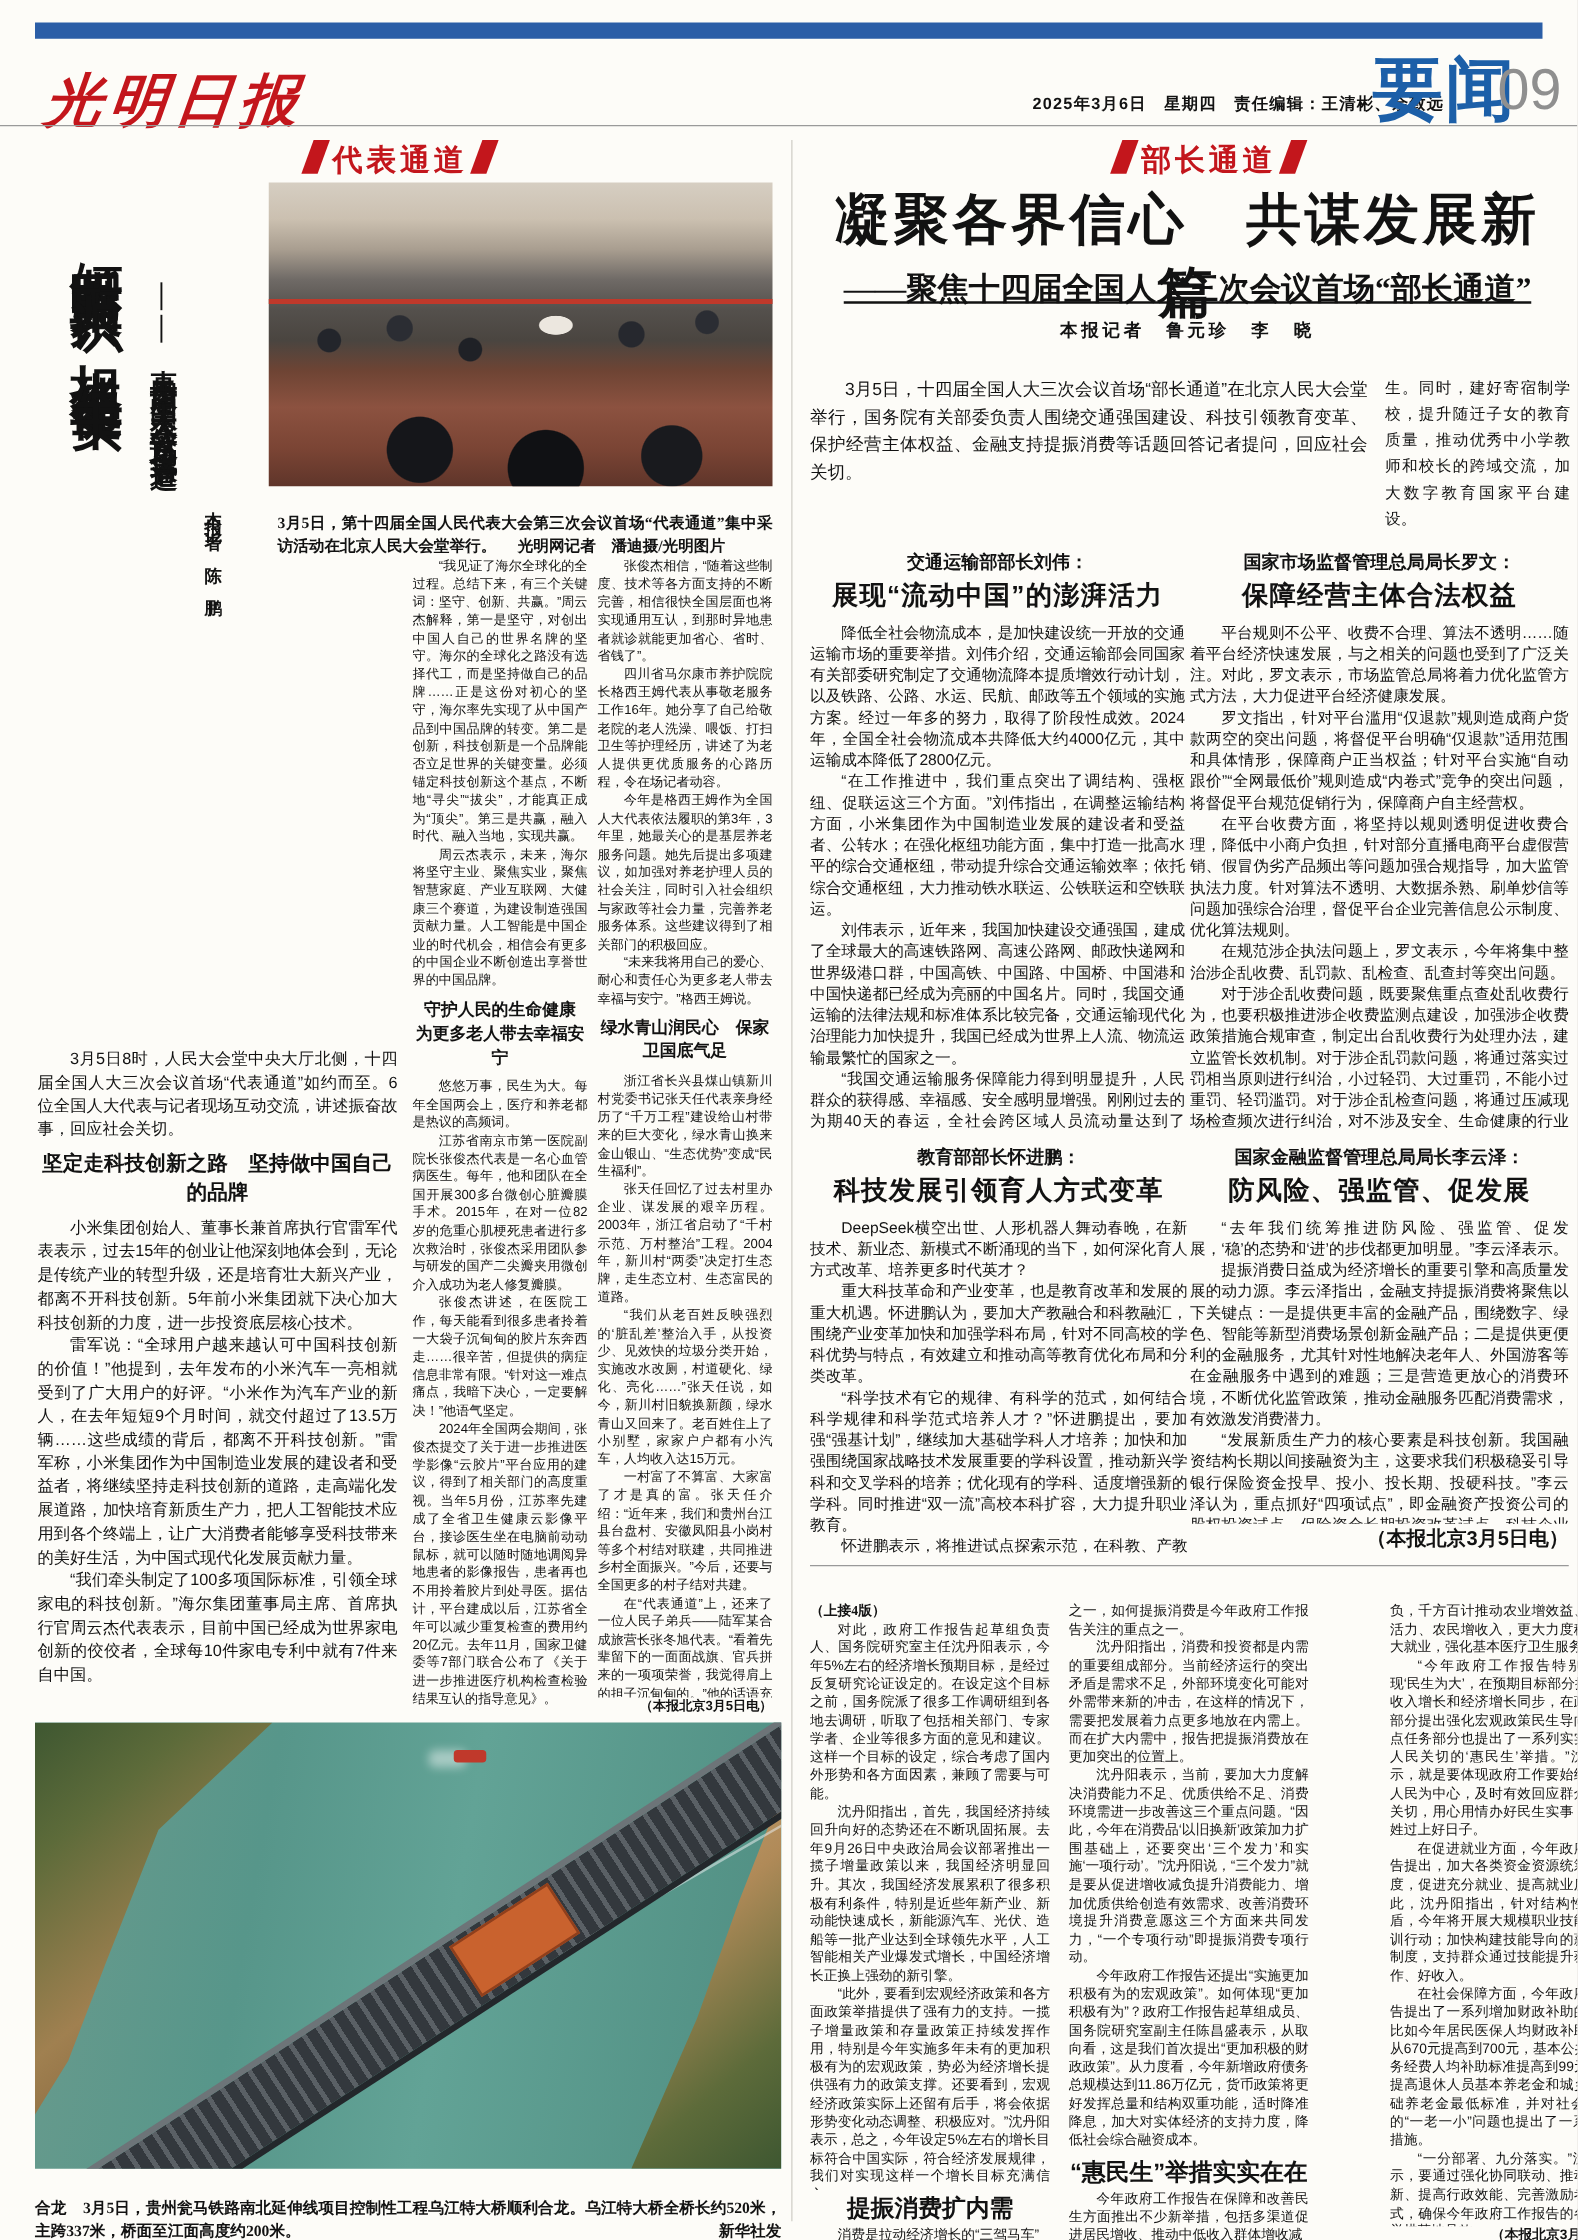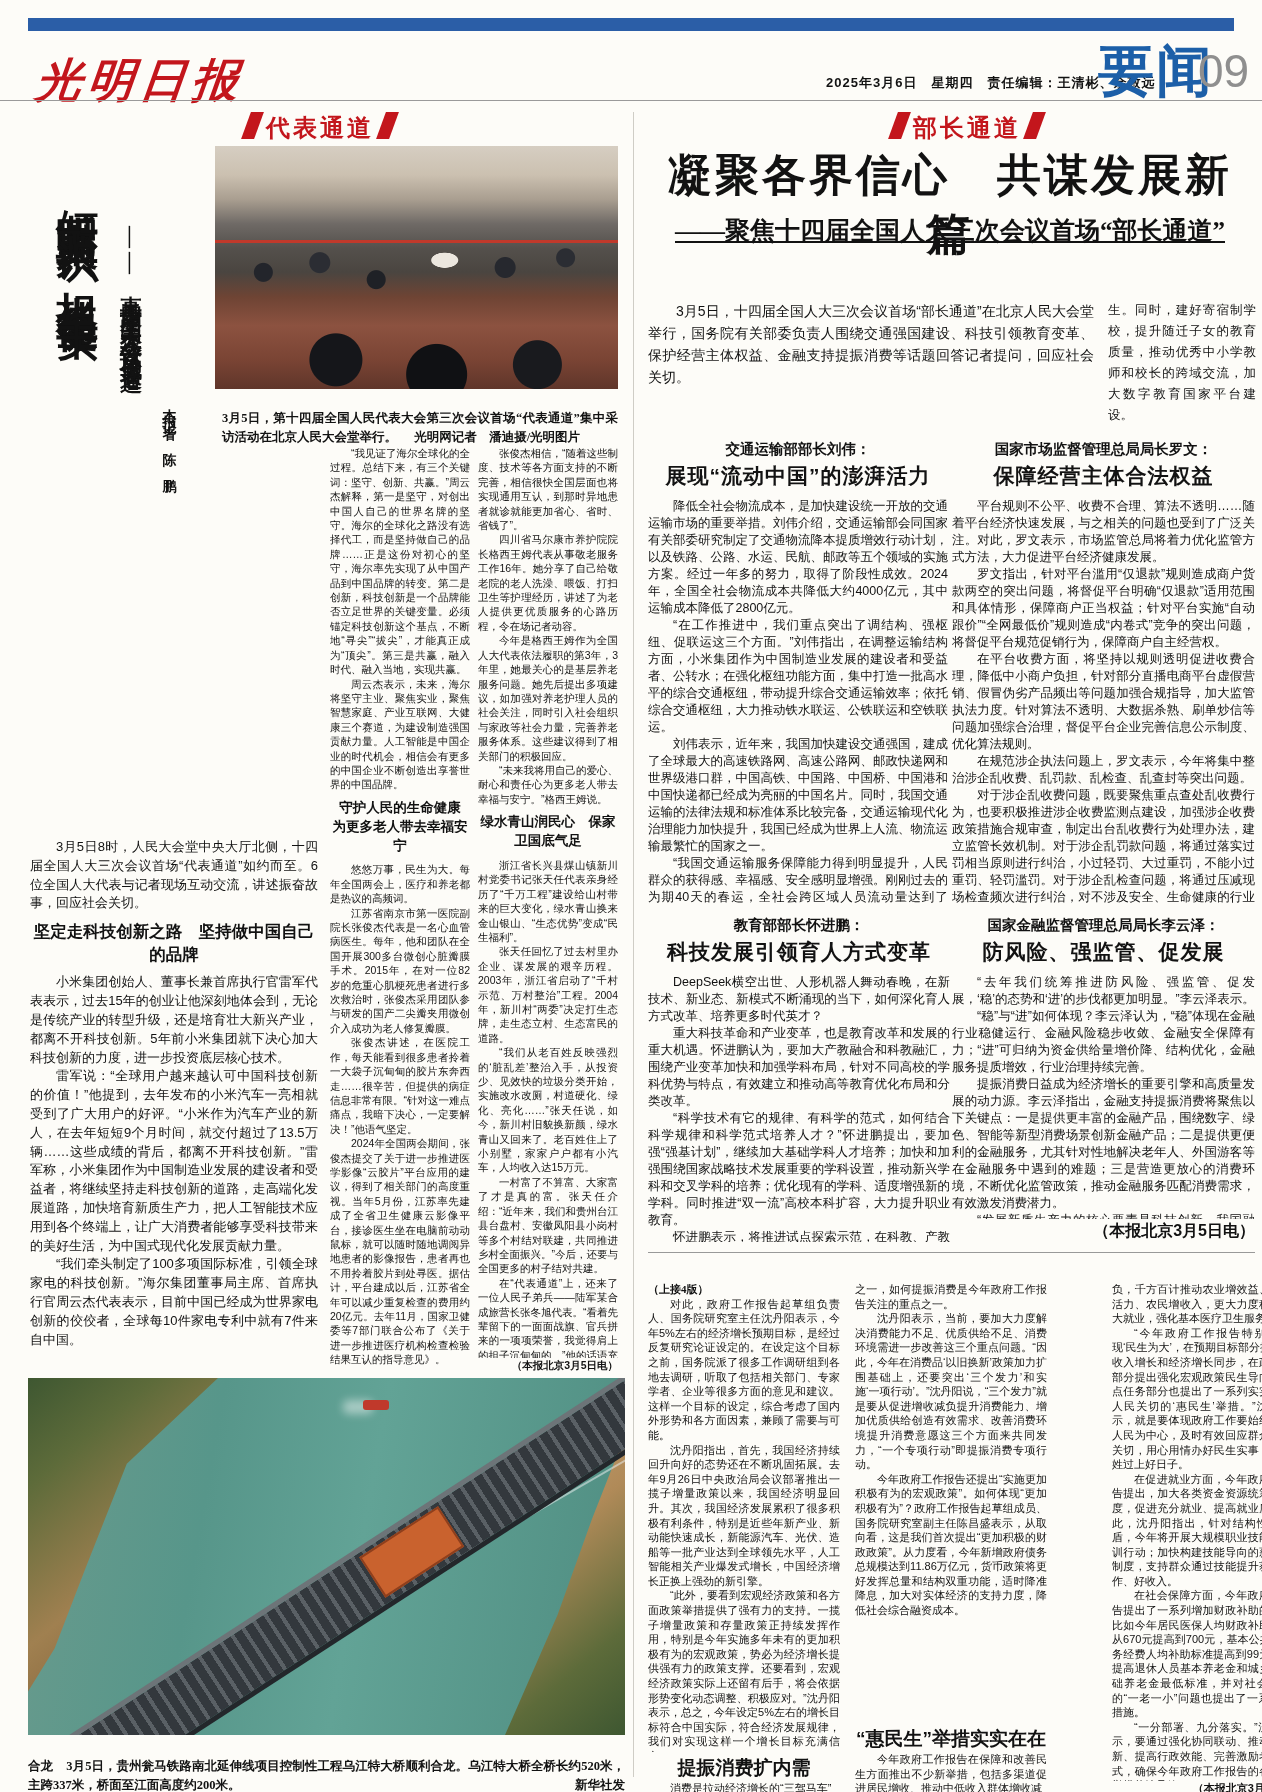--- a/index.html
+++ b/index.html
@@ -171,20 +171,21 @@
   </div>
 
   <div class="chan-label" style="left:893px;top:112px;">
     <span class="slash"></span>
     <span>部长通道</span>
     <span class="slash"></span>
   </div>
 
   <div class="r-headline">凝聚各界信心　共谋发展新篇</div>
   <div class="r-subtitle">——聚焦十四届全国人大三次会议首场“部长通道”</div>
+  <div class="r-byline">本报记者　鲁元珍　李　晓</div>
   <p class="r-intro">3月5日，十四届全国人大三次会议首场“部长通道”在北京人民大会堂举行，国务院有关部委负责人围绕交通强国建设、科技引领教育变革、保护经营主体权益、金融支持提振消费等话题回答记者提问，回应社会关切。</p>
   <p class="r-overflow">生。同时，建好寄宿制学校，提升随迁子女的教育质量，推动优秀中小学教师和校长的跨域交流，加大数字教育国家平台建设。</p>
 
   <div class="msec s0">
     <div class="min">交通运输部部长刘伟：</div>
     <div class="mtitle">展现“流动中国”的澎湃活力</div>
     <div class="mbody">
       <p>降低全社会物流成本，是加快建设统一开放的交通运输市场的重要举措。刘伟介绍，交通运输部会同国家有关部委研究制定了交通物流降本提质增效行动计划，以及铁路、公路、水运、民航、邮政等五个领域的实施方案。经过一年多的努力，取得了阶段性成效。2024年，全国全社会物流成本共降低大约4000亿元，其中运输成本降低了2800亿元。</p>
       <p>“在工作推进中，我们重点突出了调结构、强枢纽、促联运这三个方面。”刘伟指出，在调整运输结构方面，小米集团作为中国制造业发展的建设者和受益者、公转水；在强化枢纽功能方面，集中打造一批高水平的综合交通枢纽，带动提升综合交通运输效率；依托综合交通枢纽，大力推动铁水联运、公铁联运和空铁联运。</p>
       <p>刘伟表示，近年来，我国加快建设交通强国，建成了全球最大的高速铁路网、高速公路网、邮政快递网和世界级港口群，中国高铁、中国路、中国桥、中国港和中国快递都已经成为亮丽的中国名片。同时，我国交通运输的法律法规和标准体系比较完备，交通运输现代化治理能力加快提升，我国已经成为世界上人流、物流运输最繁忙的国家之一。</p>
@@ -214,21 +215,20 @@
       <p>怀进鹏表示，将推进试点探索示范，在科教、产教融合中建立示范区，推动建设高校区域技术转移转化中心，借助“双一流”高校的一流学科筹建高等研究院，加快与区域发展的结合，并结合人工智能、生物技术等重要领域，适应国家战略和科技发展。</p>
 
     </div>
   </div>
 
   <div class="msec s3">
     <div class="min">国家金融监督管理总局局长李云泽：</div>
     <div class="mtitle">防风险、强监管、促发展</div>
     <div class="mbody">
       <p>“去年我们统筹推进防风险、强监管、促发展，‘稳’的态势和‘进’的步伐都更加明显。”李云泽表示。</p>
-      <p>“稳”与“进”如何体现？李云泽认为，“稳”体现在金融行业稳健运行、金融风险稳步收敛、金融安全保障有力；“进”可归纳为资金供给量增价降、结构优化，金融服务提质增效，行业治理持续完善。</p>
       <p>提振消费日益成为经济增长的重要引擎和高质量发展的动力源。李云泽指出，金融支持提振消费将聚焦以下关键点：一是提供更丰富的金融产品，围绕数字、绿色、智能等新型消费场景创新金融产品；二是提供更便利的金融服务，尤其针对性地解决老年人、外国游客等在金融服务中遇到的难题；三是营造更放心的消费环境，不断优化监管政策，推动金融服务匹配消费需求，有效激发消费潜力。</p>
       <p>“发展新质生产力的核心要素是科技创新。我国融资结构长期以间接融资为主，这要求我们积极稳妥引导银行保险资金投早、投小、投长期、投硬科技。”李云泽认为，重点抓好“四项试点”，即金融资产投资公司的股权投资试点、保险资金长期投资改革试点、科技企业并购贷款试点、知识产权金融生态综合试点，进而以金融高质量发展的新成效，为经济社会发展作出贡献。</p>
     </div>
     <p class="endnote" style="margin:2px 0 0;">（本报北京3月5日电）</p>
   </div>
 
   <div class="hr2"></div>
 
   <div class="bcol bc1">
     <div class="grow">
@@ -237,20 +237,21 @@
       <p>沈丹阳指出，首先，我国经济持续回升向好的态势还在不断巩固拓展。去年9月26日中央政治局会议部署推出一揽子增量政策以来，我国经济明显回升。其次，我国经济发展累积了很多积极有利条件，特别是近些年新产业、新动能快速成长，新能源汽车、光伏、造船等一批产业达到全球领先水平，人工智能相关产业爆发式增长，中国经济增长正换上强劲的新引擎。</p>
       <p>“此外，要看到宏观经济政策和各方面政策举措提供了强有力的支持。一揽子增量政策和存量政策正持续发挥作用，特别是今年实施多年未有的更加积极有为的宏观政策，势必为经济增长提供强有力的政策支撑。还要看到，宏观经济政策实际上还留有后手，将会依据形势变化动态调整、积极应对。”沈丹阳表示，总之，今年设定5%左右的增长目标符合中国实际，符合经济发展规律，我们对实现这样一个增长目标充满信心。</p>
     </div>
     <p class="b-subhead">提振消费扩内需</p>
     <p>消费是拉动经济增长的“三驾马车”</p>
   </div>
 
   <div class="bcol bc2">
     <div class="grow">
       <p style="text-indent:0;">之一，如何提振消费是今年政府工作报告关注的重点之一。</p>
+      <p>沈丹阳指出，消费和投资都是内需的重要组成部分。当前经济运行的突出矛盾是需求不足，外部环境变化可能对外需带来新的冲击，在这样的情况下，需要把发展着力点更多地放在内需上。而在扩大内需中，报告把提振消费放在更加突出的位置上。</p>
       <p>沈丹阳表示，当前，要加大力度解决消费能力不足、优质供给不足、消费环境需进一步改善这三个重点问题。“因此，今年在消费品‘以旧换新’政策加力扩围基础上，还要突出‘三个发力’和实施‘一项行动’。”沈丹阳说，“三个发力”就是要从促进增收减负提升消费能力、增加优质供给创造有效需求、改善消费环境提升消费意愿这三个方面来共同发力，“一个专项行动”即提振消费专项行动。</p>
       <p>今年政府工作报告还提出“实施更加积极有为的宏观政策”。如何体现“更加积极有为”？政府工作报告起草组成员、国务院研究室副主任陈昌盛表示，从取向看，这是我们首次提出“更加积极的财政政策”。从力度看，今年新增政府债务总规模达到11.86万亿元，货币政策将更好发挥总量和结构双重功能，适时降准降息，加大对实体经济的支持力度，降低社会综合融资成本。</p>
     </div>
     <p class="b-subhead">“惠民生”举措实实在在</p>
     <p>今年政府工作报告在保障和改善民生方面推出不少新举措，包括多渠道促进居民增收、推动中低收入群体增收减</p>
   </div>
 
   <div class="bcol bc3">
     <div class="grow">
       <p style="text-indent:0;">负，千方百计推动农业增效益、农村增活力、农民增收入，更大力度稳定和扩大就业，强化基本医疗卫生服务等。</p>

